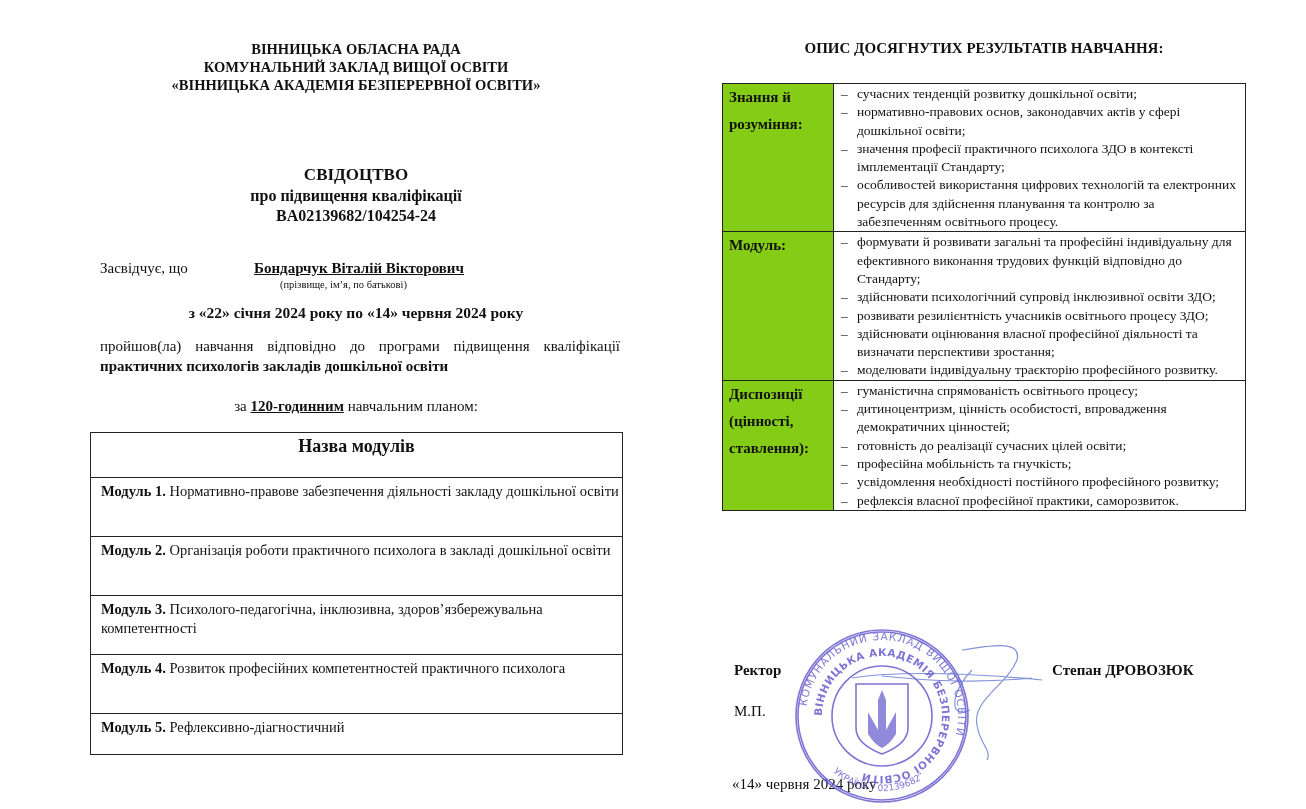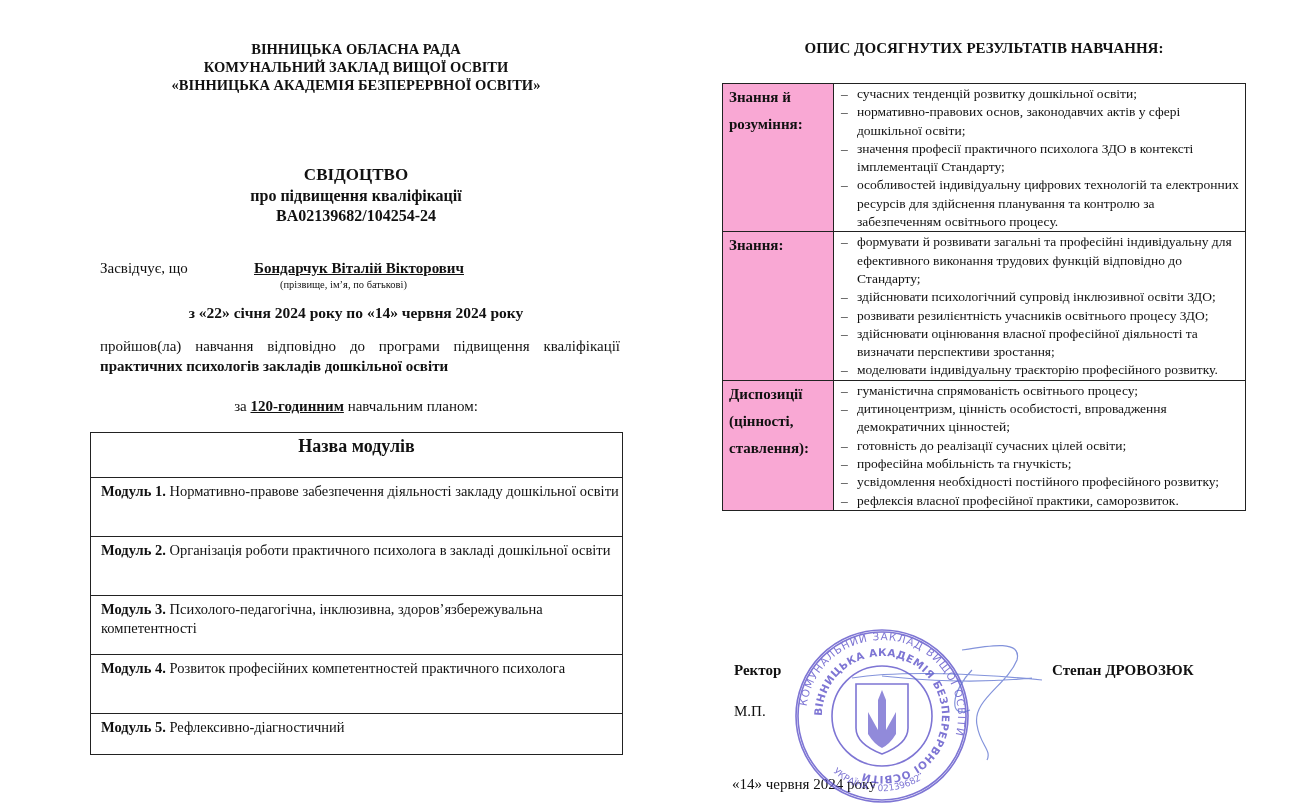--- a/index.html
+++ b/index.html
@@ -29,21 +29,21 @@
   table.mods td, table.mods th { border:1.3px solid #222; vertical-align:top; }
   table.mods th { height:40px; font-weight:bold; font-size:18px; text-align:center; padding-top:3px; }
   table.mods td { height:54px; padding:4px 0 0 10px; line-height:19px; }
   .mod .num { font-weight:bold; width:98px; flex:none; }
   .mod .ttl { flex:1; }
   table.mods tr.last td { height:36px; }
 
   .r-title { position:absolute; top:40px; left:0; width:524px; text-align:center; font-weight:bold; font-size:15px; }
   table.out { position:absolute; top:83px; left:0; width:524px; border-collapse:collapse; font-size:13.5px; }
   table.out td { border:1.3px solid #222; vertical-align:top; }
-  table.out td.cat { width:100px; background:#f9a8d4; font-weight:bold; font-size:15px; line-height:27px; padding:0 4px 0 6px; }
+  table.out td.cat { width:100px; background:#84cc16; font-weight:bold; font-size:15px; line-height:27px; padding:0 4px 0 6px; }
   table.out td.items { padding:1px 6px 0 1px; }
   table.out ul { list-style:none; margin:0; padding:0; }
   table.out li { position:absolute; }
   table.out li { position:relative; padding-left:22px; line-height:18.3px; }
   table.out li::before { content:"–"; position:absolute; left:6px; top:0; }
 
   .sig { position:absolute; font-size:15px; }
   .rector { top:662px; left:12px; font-weight:bold; }
   .rname { top:662px; left:330px; font-weight:bold; }
   .mp { top:703px; left:12px; }
@@ -133,26 +133,26 @@
 
   <table class="out">
     <tbody>
         <tr>
       <td class="cat">Знання й розуміння:</td>
       <td class="items">
             <ul>
               <li>сучасних тенденцій розвитку дошкільної освіти;</li>
               <li>нормативно-правових основ, законодавчих актів у сфері дошкільної освіти;</li>
               <li>значення професії практичного психолога ЗДО в контексті імплементації Стандарту;</li>
-              <li>особливостей індивідуальну цифрових технологій та електронних ресурсів  для здійснення планування та контролю за забезпеченням освітнього процесу.</li>
+              <li>особливостей використання цифрових технологій та електронних ресурсів  для здійснення планування та контролю за забезпеченням освітнього процесу.</li>
             </ul>
           </td>
     </tr>
     <tr>
-      <td class="cat">Знання:</td>
+      <td class="cat">Модуль:</td>
       <td class="items">
             <ul>
               <li>формувати й розвивати загальні та професійні індивідуальну для ефективного виконання трудових функцій відповідно до Стандарту;</li>
               <li>здійснювати психологічний супровід інклюзивної освіти ЗДО;</li>
               <li>розвивати резилієнтність учасників освітнього процесу ЗДО;</li>
               <li>здійснювати оцінювання власної професійної діяльності та визначати перспективи зростання;</li>
               <li>моделювати індивідуальну траєкторію професійного розвитку.</li>
             </ul>
           </td>
     </tr>

